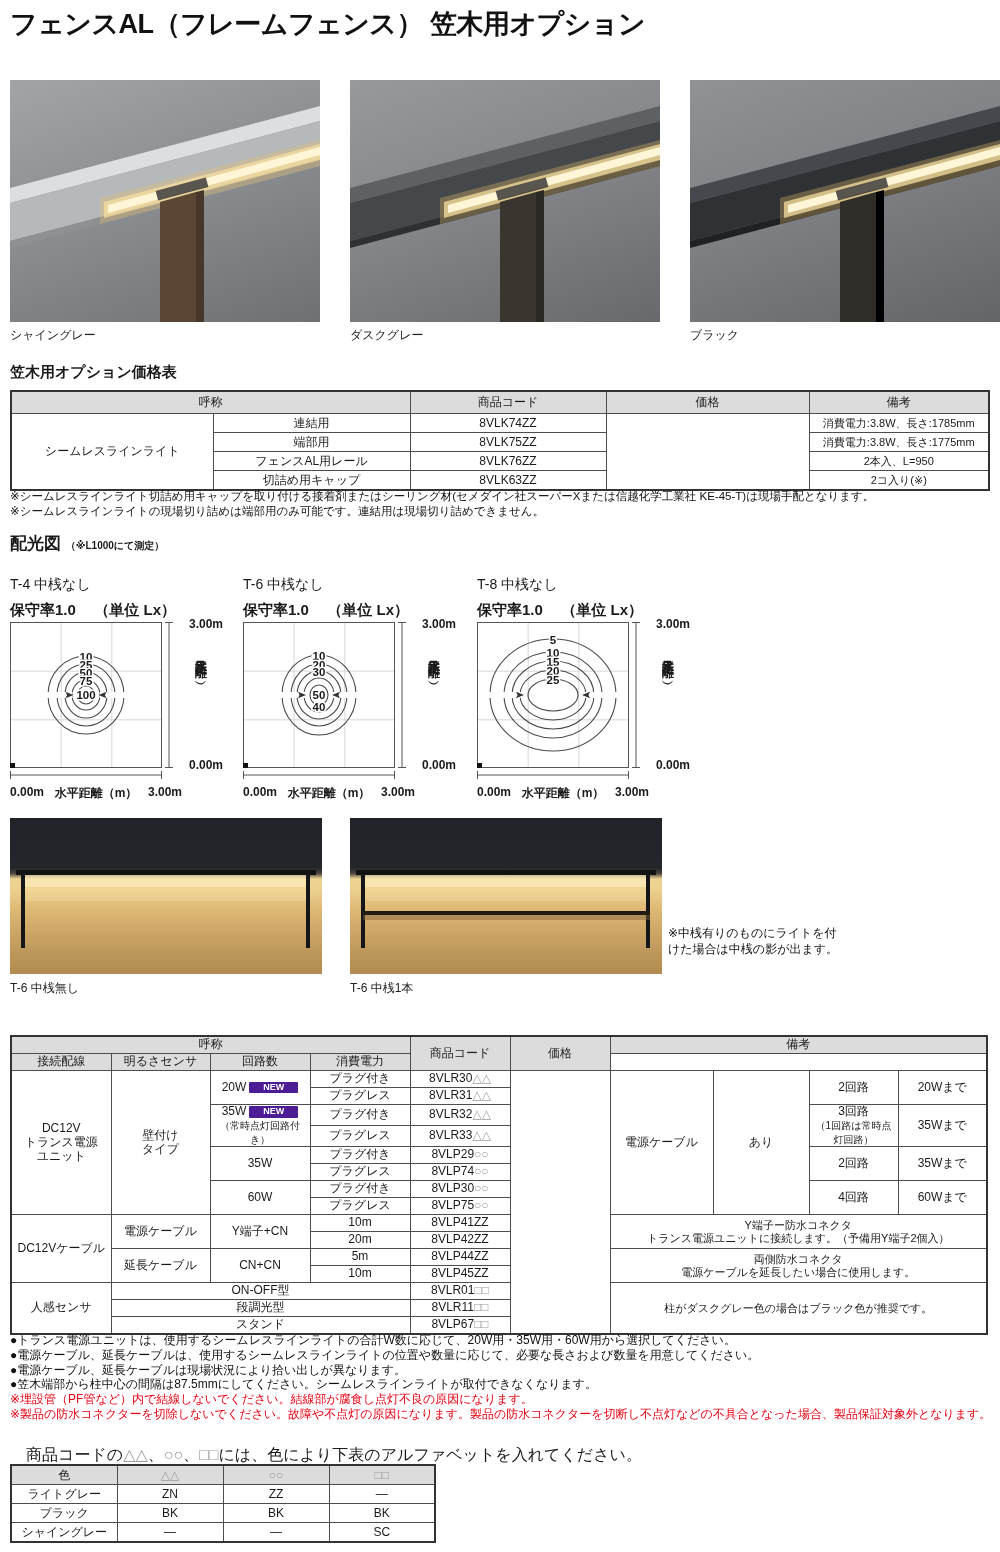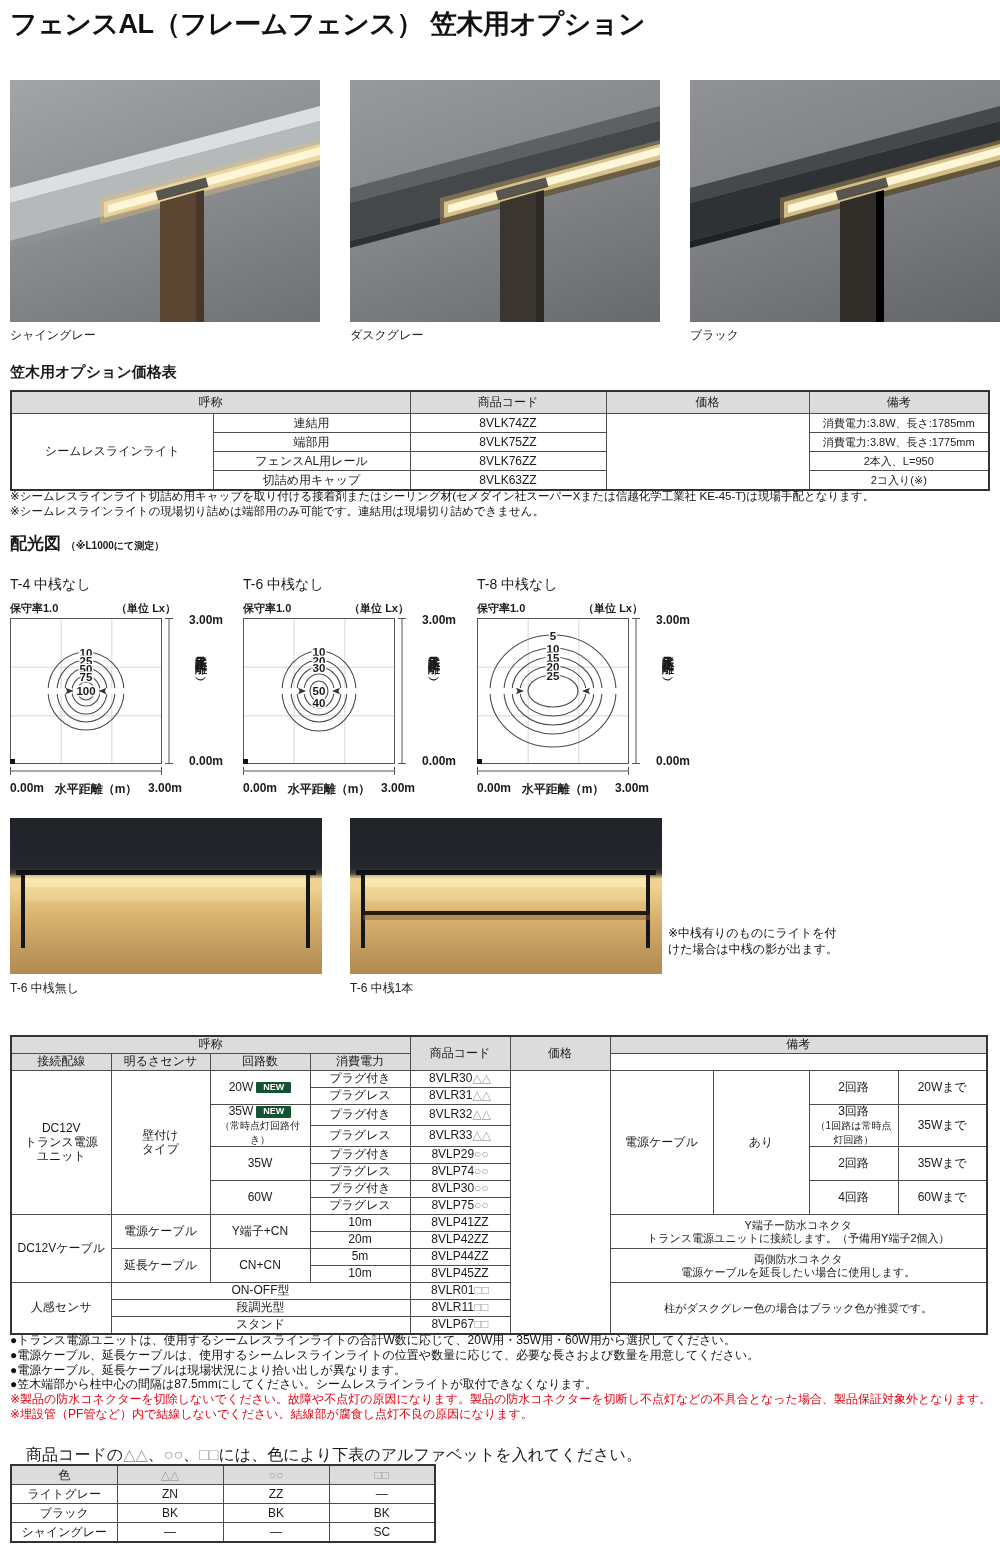--- a/index.html
+++ b/index.html
@@ -35,21 +35,21 @@
   .t1 .th td{height:21px}
   .t1,.t2,.t3{border:2px solid #333}
   .t1 .remark1{font-size:11px}
   .notes1{position:absolute;left:10px;top:489px;font-size:11.5px;line-height:15px;color:#111}
 
   
   .dist-title{position:absolute;left:10px;top:532px;font-size:17px;font-weight:bold}
   .dist-sub{font-size:10px;font-weight:bold}
   .chart{position:absolute;top:576px;width:228px}
   .chart-title{font-size:14px;font-weight:normal}
-  .chart-sub{display:flex;justify-content:space-between;width:166px;font-size:11px;font-weight:bold;margin-top:7px}
+  .chart-sub{display:flex;justify-content:space-between;width:166px;font-size:15px;font-weight:bold;margin-top:7px}
   .chart-body{position:relative;margin-top:2px;height:160px}
   .y-top{position:absolute;left:179px;top:-5px;font-size:12px;font-weight:bold}
   .y-bot{position:absolute;left:179px;top:136px;font-size:12px;font-weight:bold}
   .y-mid{position:absolute;left:182px;top:28px;writing-mode:vertical-rl;font-size:12px;font-weight:bold;letter-spacing:2px}
   .chart-x{display:flex;justify-content:space-between;width:172px;font-size:12px;font-weight:bold;margin-top:3px}
 
   
   .nphoto-card{position:absolute;top:818px;width:312px}
   .nphoto{height:156px;position:relative;
     background:linear-gradient(180deg,#202428 0%,#23272b 32%,#4a443a 35.5%,#eed393 39%,#ecd08e 46%,#dfb976 58%,#cfa767 72%,#c09a5d 84%,#b08a50 100%)}
@@ -57,21 +57,21 @@
   .ncaption{font-size:12px;margin-top:6px;color:#222}
   .nnote{position:absolute;left:668px;top:926px;width:172px;font-size:12px;line-height:15.5px;color:#111}
 
   
   .t2{position:absolute;left:10px;top:1035px;width:976px;font-size:12px}
   .t2 td{height:16px;line-height:1.15}
   .t2 .th td{height:16px}
   .pre{white-space:pre-line}
   .remark{font-size:11px;line-height:1.25}
   .sym{color:#9b9b9b}
-  .badge{display:inline-block;background:#14532d;color:#fff;font-size:9px;font-weight:bold;padding:1px 7px;line-height:1.1;margin-left:3px;vertical-align:1px;border-radius:1px}
+  .badge{display:inline-block;background:#4c1d95;color:#fff;font-size:9px;font-weight:bold;padding:1px 14px;line-height:1.1;margin-left:3px;vertical-align:1px;border-radius:1px}
   .subnote{font-size:10px}
 
   .bullets{position:absolute;left:10px;top:1333px;font-size:12px;line-height:14.8px;color:#111}
   .warn{color:#e60012}
 
   .color-intro{position:absolute;left:26px;top:1445px;font-size:16px}
   .t3{position:absolute;left:10px;top:1464px;width:424px;font-size:12px}
   .t3 td{height:18px}
 </style>
 </head>
@@ -460,22 +460,22 @@
     <td><span>8VLP67</span><span class="sym">□□</span></td>
   </tr>
 </tbody>
   </table>
 
 <div class="bullets">
   <div>●トランス電源ユニットは、使用するシームレスラインライトの合計W数に応じて、20W用・35W用・60W用から選択してください。</div>
   <div>●電源ケーブル、延長ケーブルは、使用するシームレスラインライトの位置や数量に応じて、必要な長さおよび数量を用意してください。</div>
   <div>●電源ケーブル、延長ケーブルは現場状況により拾い出しが異なります。</div>
   <div>●笠木端部から柱中心の間隔は87.5mmにしてください。シームレスラインライトが取付できなくなります。</div>
+  <div class="warn">※埋設管（PF管など）内で結線しないでください。結線部が腐食し点灯不良の原因になります。</div>
   <div class="warn">※製品の防水コネクターを切除しないでください。故障や不点灯の原因になります。製品の防水コネクターを切断し不点灯などの不具合となった場合、製品保証対象外となります。</div>
-  <div class="warn">※埋設管（PF管など）内で結線しないでください。結線部が腐食し点灯不良の原因になります。</div>
 </div>
 
 <div class="color-intro">
   <span>商品コードの</span><span class="sym">△△</span><span>、</span><span class="sym">○○</span><span>、</span><span class="sym">□□</span><span>には、色により下表のアルファベットを入れてください。</span>
 </div>
 <table class="t3">
   <colgroup>
       <col style="width:106px">
       <col style="width:106px">
       <col style="width:106px">

